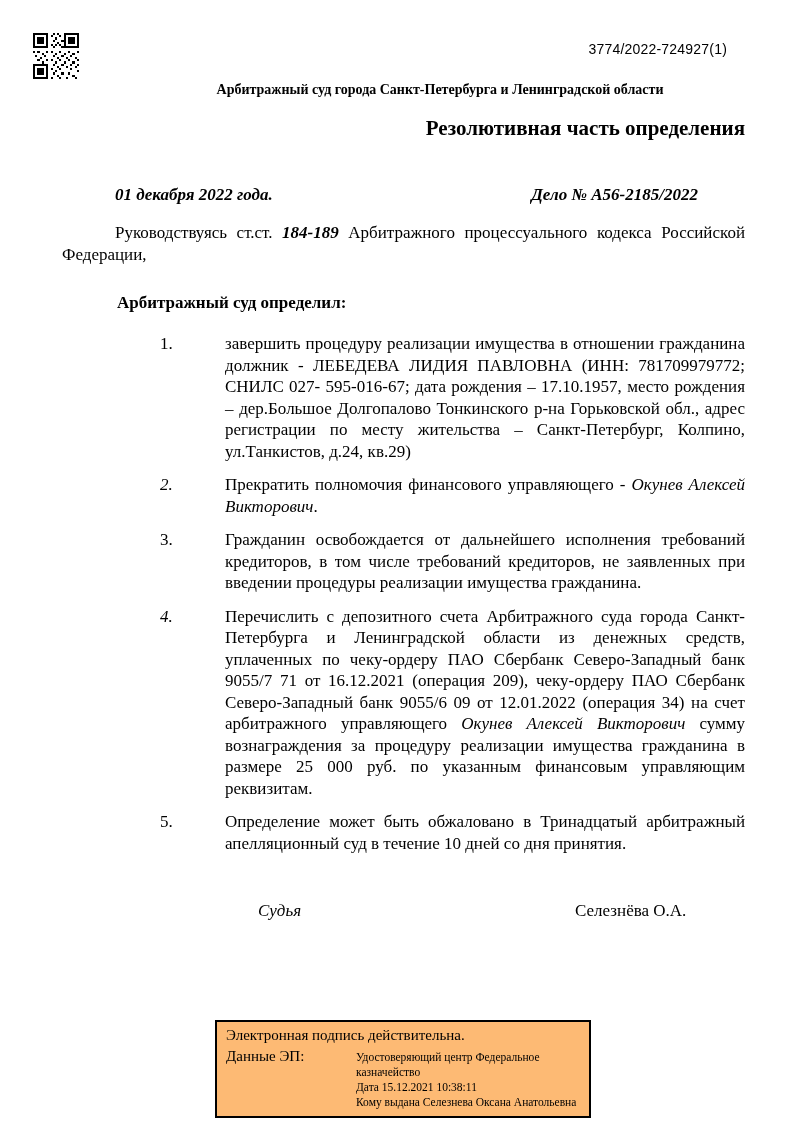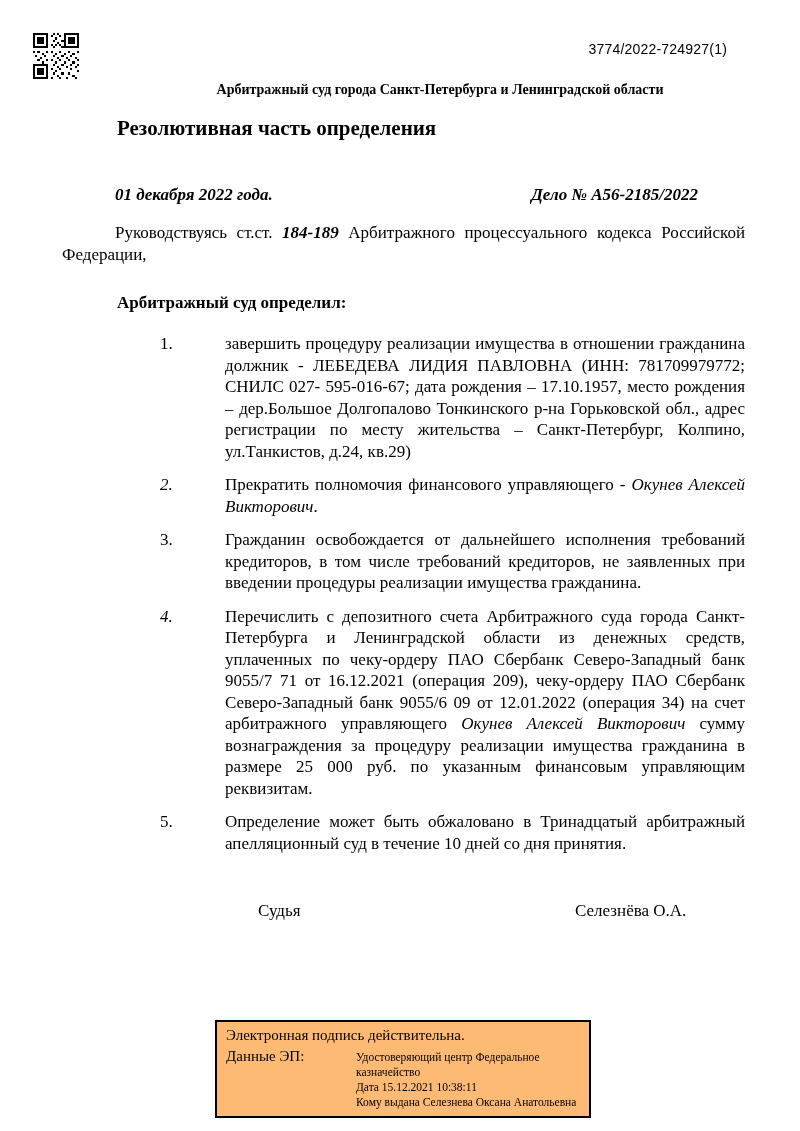--- a/index.html
+++ b/index.html
@@ -19,39 +19,39 @@
     font-size:14px; letter-spacing:.2px;
   }
   .qr { position:absolute; top:33px; left:33px; width:46px; height:46px; }
   .court-title {
     margin:77px 0 0 88px; width:580px;
     text-align:center; font-weight:bold;
     font-size:14px; line-height:25px;
   }
   .doc-title {
     margin:13px 0 0; padding-left:55px;
-    text-align:left; font-weight:bold; font-size:21px; line-height:26px;
+    text-align:right; font-weight:bold; font-size:21px; line-height:26px;
   }
   .date-row {
     margin-top:44px; padding:0 47px 0 53px;
     display:flex; justify-content:space-between;
     font-weight:bold; font-style:italic;
   }
   .preamble { margin-top:17px; text-align:justify; text-indent:53px; line-height:21.5px; }
   .articles { font-weight:bold; font-style:italic; }
   .ruling-heading { margin-top:27px; padding-left:55px; font-weight:bold; line-height:22px; }
   .items { margin-top:19px; }
   .item {
     position:relative; margin:0 0 12px 163px; width:520px;
     text-align:justify; line-height:21.5px;
   }
   .item .num { position:absolute; left:-65px; top:0; }
   .italic { font-style:italic; }
   .judge-row { margin-top:47px; position:relative; height:22px; }
-  .judge-label { margin-left:196px; }
+  .judge-label { margin-left:196px;font-style:italic; }
   .judge-name { position:absolute; left:513px; top:0; }
   .sig-box {
     position:absolute; top:1020px; left:215px; width:376px; min-height:69px;
     box-sizing:border-box; border:2px solid #000000;
     padding:4px 9px 6px; background:#fdba74;
   }
   .sig-line1 { font-size:15px; line-height:19px; }
   .sig-row { display:flex; margin-top:2px;gap:44px; }
   .sig-label { font-size:15px; line-height:19px; width:86px; flex:0 0 auto; }
   .sig-details { font-size:11.5px; line-height:15px; padding-top:3px; }

